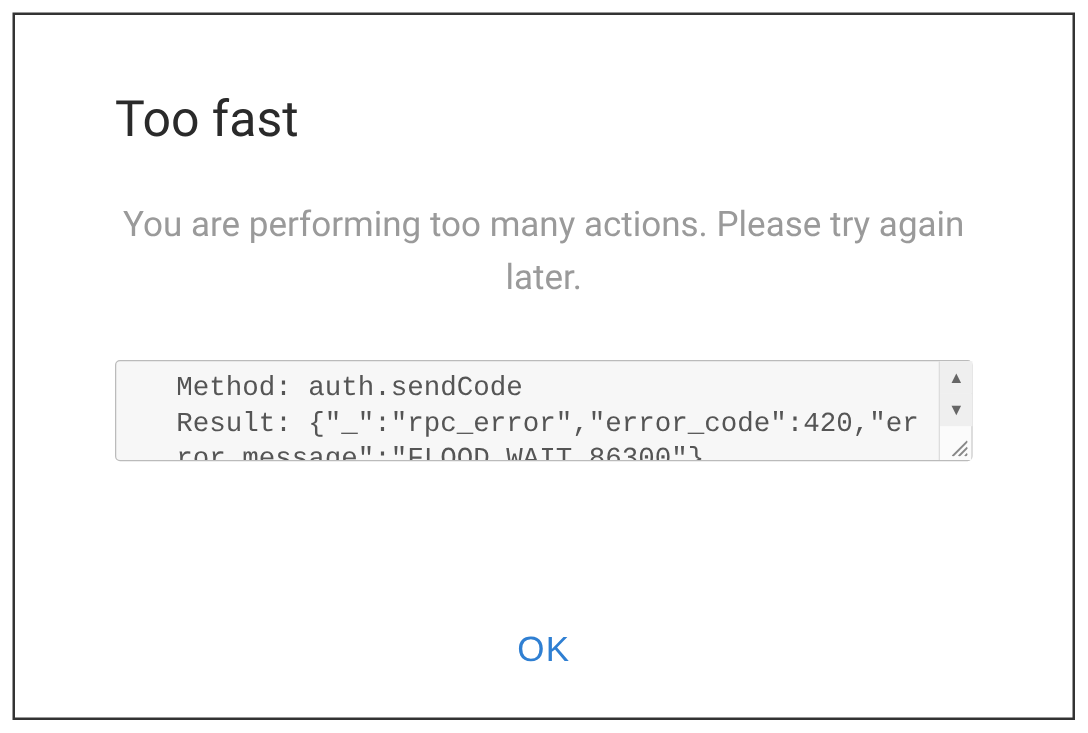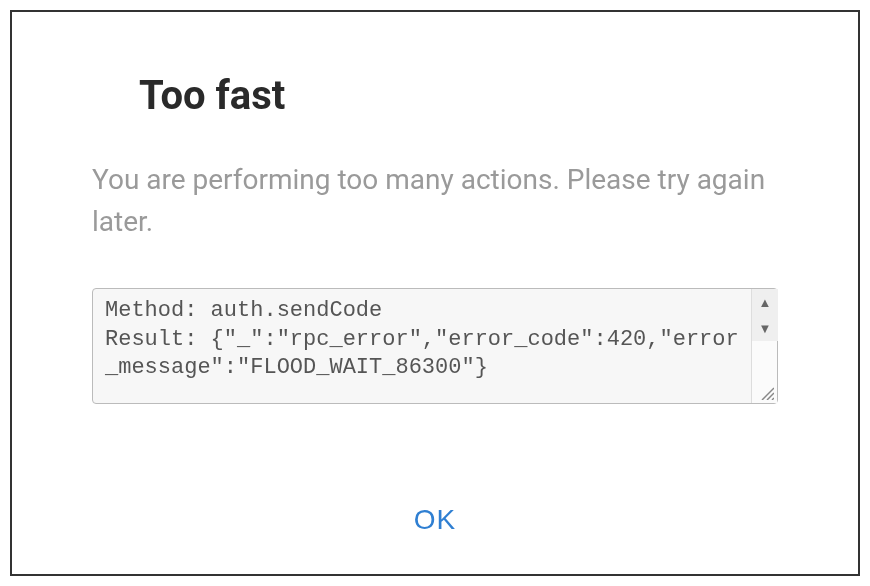--- a/index.html
+++ b/index.html
@@ -21,39 +21,40 @@
       right: 10px;
       bottom: 10px;
       border: 2px solid #333;
       background: #fff;
       padding: 60px 80px 30px 80px;
       display: flex;
       flex-direction: column;
     }
     .dialog-title {
       font-size: 40px;
-      font-weight: 700;
+      font-weight: 400;
       color: #2a2a2a;
       margin-bottom: 40px;
-      margin-left: 47px;
     }
     .dialog-message {
       font-size: 28px;
       color: #9a9a9a;
       line-height: 1.5;
       margin-bottom: 45px;
       font-weight: 400;
+      text-align: center;
     }
     .error-box-wrapper {
       position: relative;
       border: 1px solid #bbb;
       border-radius: 4px;
       background: #f7f7f7;
-      height: 116px;
+      height: 81px;
       display: flex;
+      padding-left: 36px;
     }
     .error-box {
       flex: 1;
       padding: 8px 12px;
       font-family: "Consolas", "Courier New", monospace;
       font-size: 22px;
       color: #555;
       line-height: 1.3;
       overflow: hidden;
       white-space: pre-wrap;

